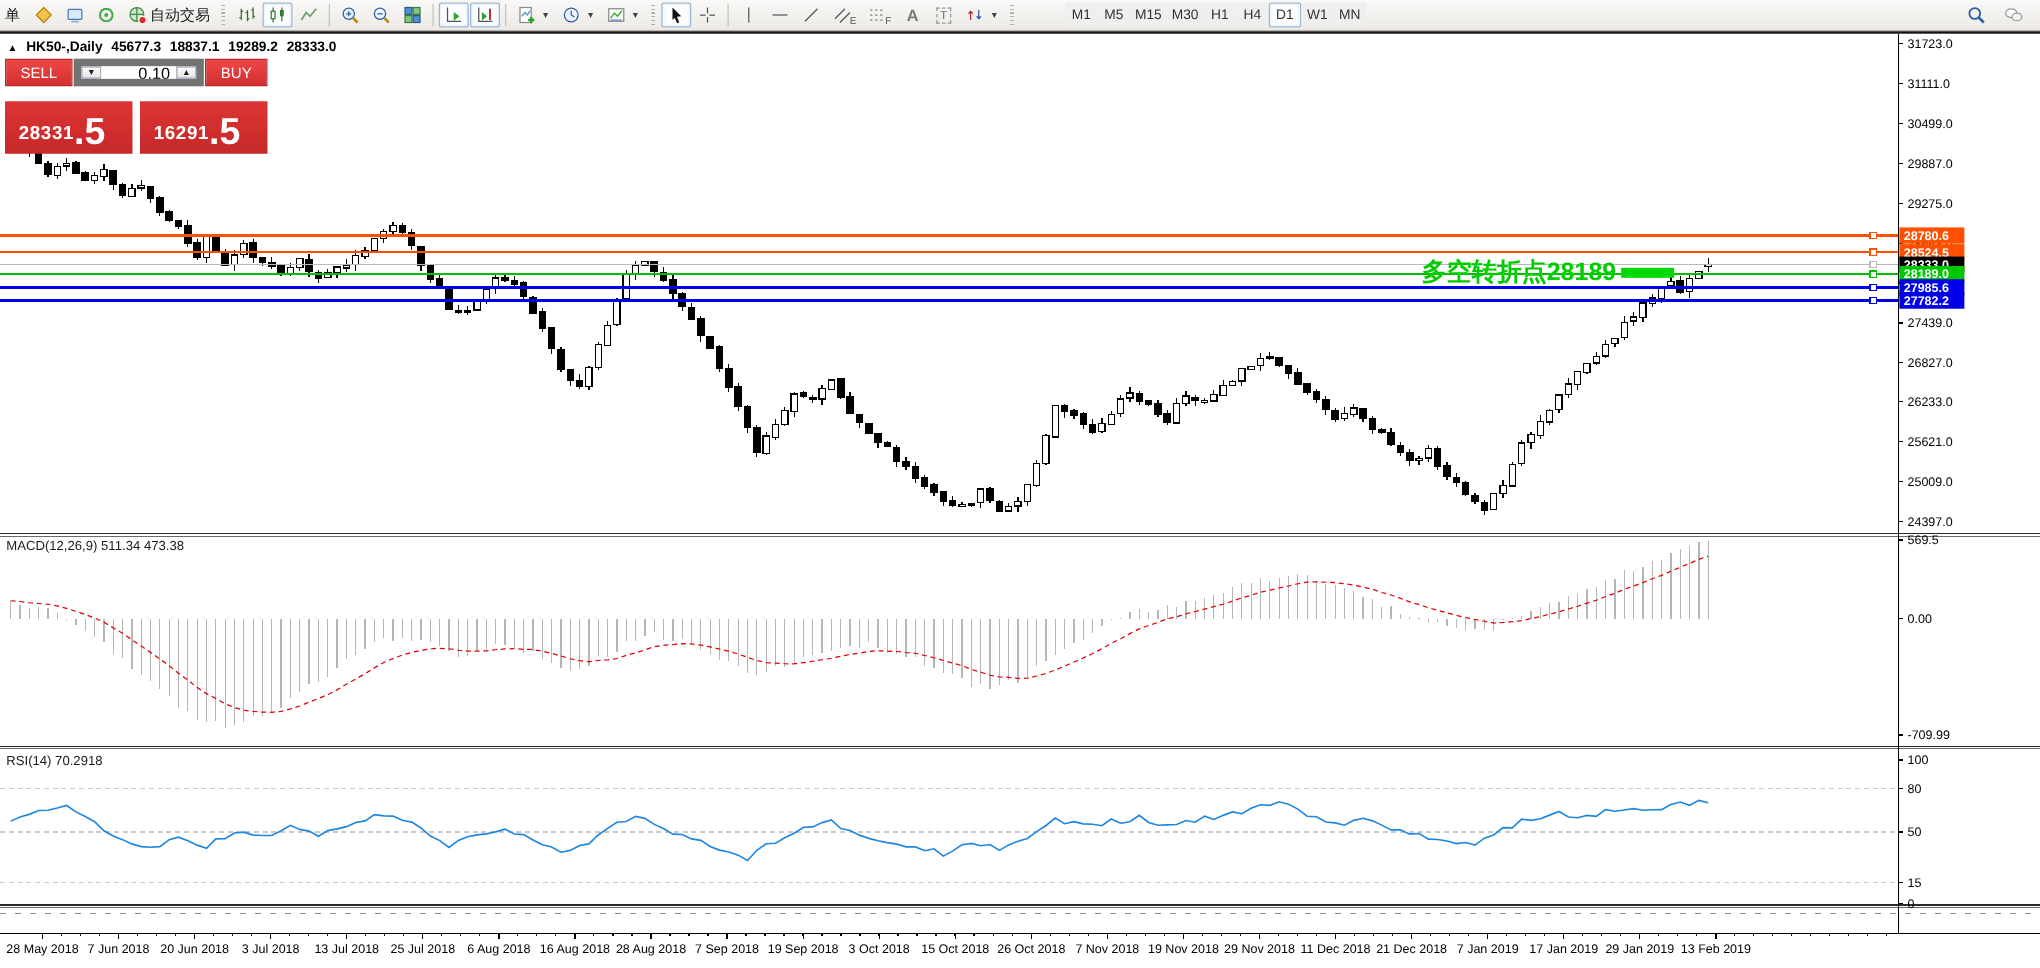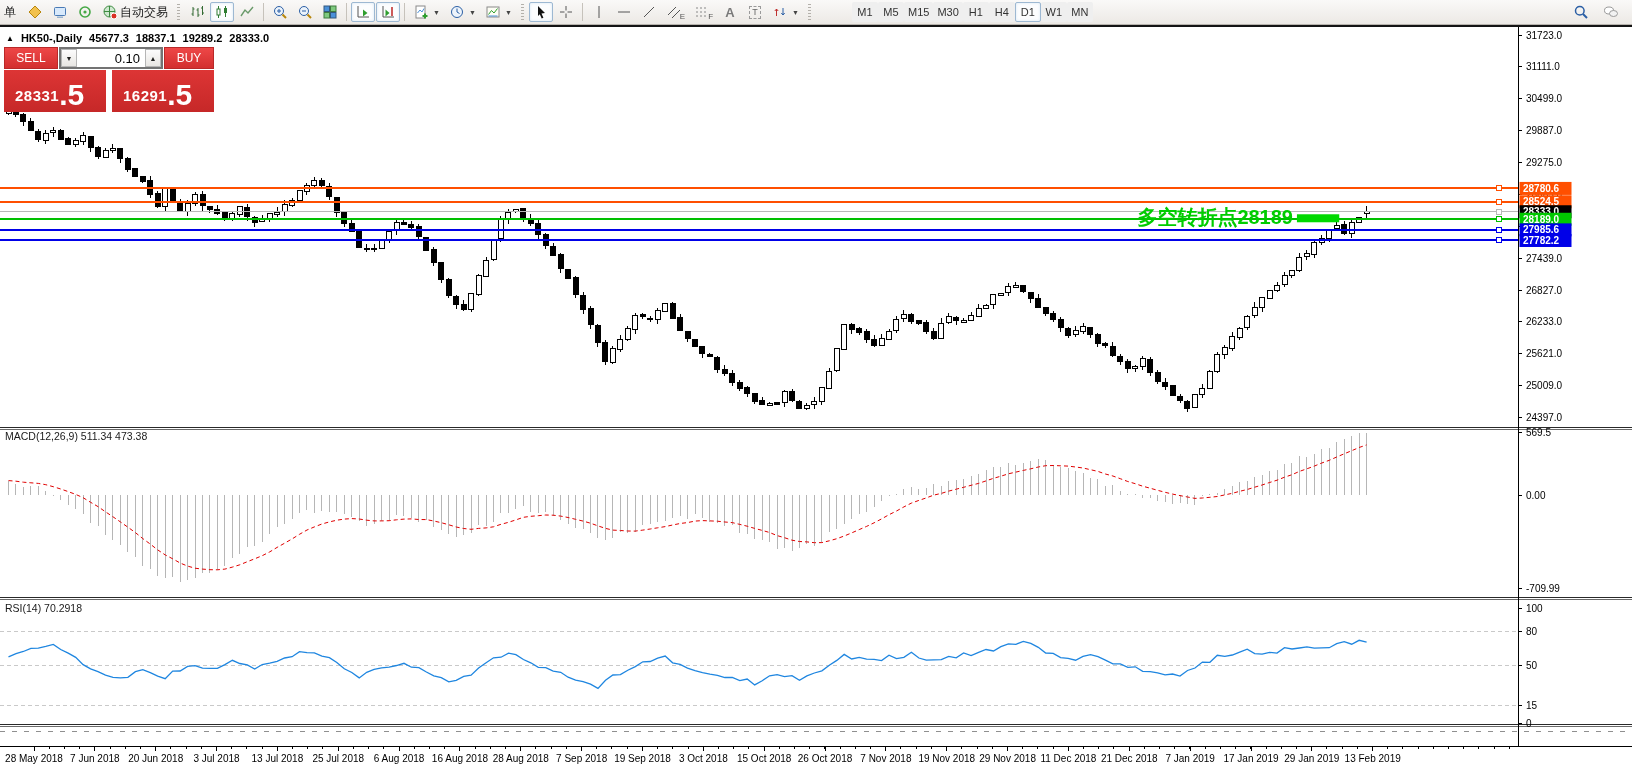--- a/index.html
+++ b/index.html
@@ -30,26 +30,26 @@
   #chart{position:absolute;left:0;top:0}
   .chart-header{position:absolute;left:6px;top:5px;z-index:4;font-size:11px;font-weight:bold;color:#000;
     display:flex;align-items:center;gap:7px;white-space:nowrap}
   .chart-header .arrow{font-size:8px}
   
   .trade-panel{position:absolute;left:4px;top:20px;width:210px;z-index:5}
   .tp-top{display:flex;height:22px}
   .tp-sell,.tp-buy{width:54px;background:linear-gradient(#ee4747,#d32f2f);color:#fff;font-weight:normal;
     font-size:12px;border:1px solid #b92828;display:flex;align-items:center;justify-content:center}
   .tp-buy{width:50px}
-  .tp-vol{flex:1;display:flex;background:#c4b5fd;border:2px solid #737373;margin:0 1px}
+  .tp-vol{flex:1;display:flex;background:#c4b5fd;border:6px solid #737373;margin:0 1px}
   .tp-dn,.tp-up{width:16px;background:linear-gradient(#fcfcfc,#e8e6e3);border:1px solid #b5b5b5;
     font-size:7px;color:#222;display:flex;align-items:center;justify-content:center;padding:0}
   .tp-input{flex:1;border:none;outline:none;text-align:right;font-size:13px;padding:0 5px 0 0;width:40px;
     font-family:"Liberation Sans",sans-serif}
-  .tp-prices{display:flex;gap:6px;margin-top:1px}
+  .tp-prices{display:flex;gap:6px;margin-top:12px}
   .tp-price{flex:1;height:42px;background:linear-gradient(#dd3535,#c62828);color:#fff;
     display:flex;align-items:flex-end;padding-left:11px}
   .tp-price .pmain{font-size:15px;font-weight:bold;margin-bottom:8px;letter-spacing:.5px}
   .tp-price .pbig{font-size:30px;font-weight:bold;line-height:1;margin-bottom:2px}
 </style>
 </head>
 <body>
 
 <div class="toolbar">
   <button class="tb-btn" style="margin-left:-5px">

